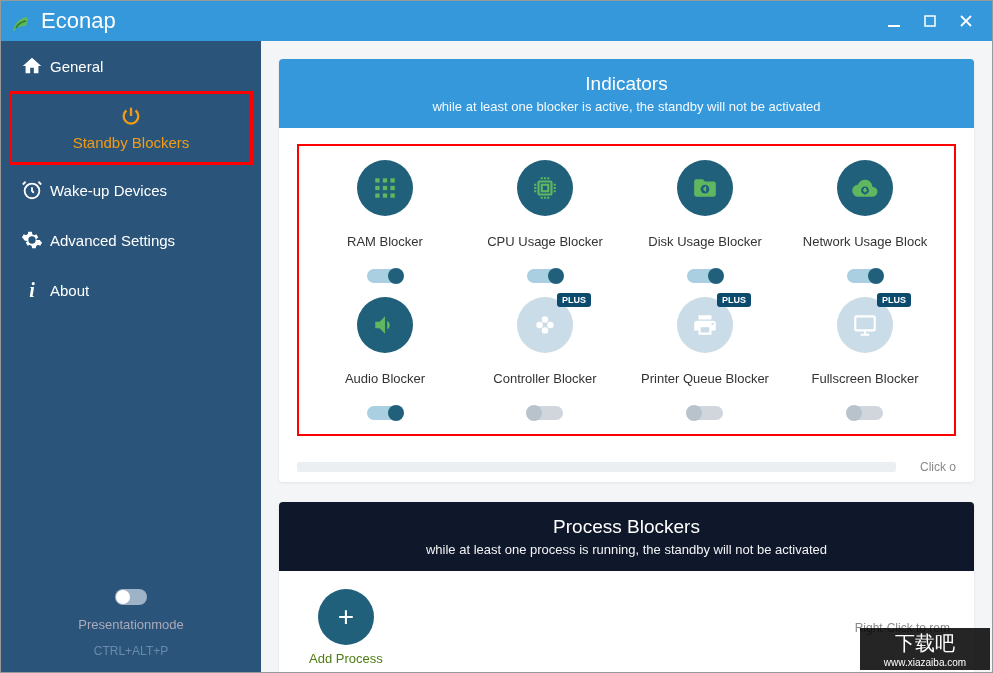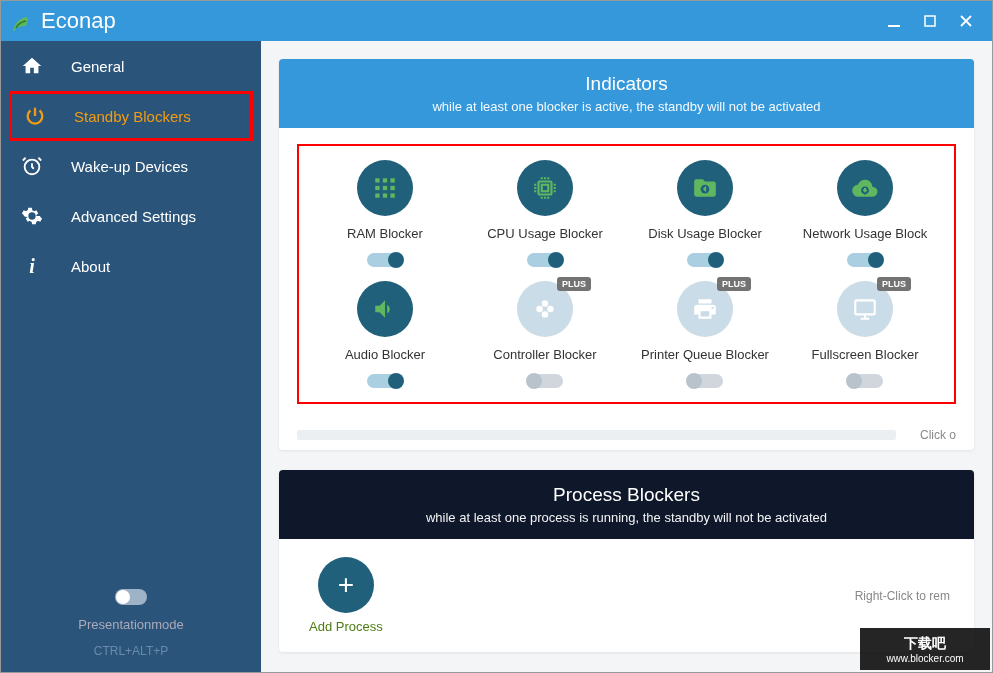--- a/index.html
+++ b/index.html
@@ -7,65 +7,65 @@
     
     .titlebar { height: 40px; background: #3498db; display: flex; align-items: center; padding: 0 8px; }
     .titlebar-logo { display: flex; align-items: center; gap: 8px; color: #fff; font-family: 'Comic Sans MS', cursive; font-size: 22px; }
     .leaf-icon { width: 24px; height: 24px; }
     .titlebar-spacer { flex: 1; }
     .titlebar-btn { width: 36px; height: 36px; display: flex; align-items: center; justify-content: center; color: #fff; cursor: pointer; }
     
     .main { display: flex; height: calc(100% - 40px); }
     
     .sidebar { width: 260px; background: #2a5479; display: flex; flex-direction: column; }
-    .sidebar-item { display: flex; align-items: center; gap: 28px; padding: 14px 20px; color: #fff; cursor: pointer; font-size: 15px; }
+    .sidebar-item { display: flex; align-items: center; gap: 7px; padding: 14px 20px; color: #fff; cursor: pointer; font-size: 15px; }
     .sidebar-item.active { color: #f39c12; }
-    .sidebar-item.highlighted { border: 3px solid #ff0000; margin: 0 8px; padding: 11px 12px; }
+    .sidebar-item.highlighted { border: 3px solid #ff0000; margin: 0 8px; padding: 11px 12px; flex-direction: column; }
     .sidebar-icon { width: 22px; height: 22px; display: flex; align-items: center; justify-content: center; }
     .sidebar-spacer { flex: 1; }
     .sidebar-footer { display: flex; align-items: center; gap: 12px; padding: 14px 16px; color: #aab; font-size: 13px; flex-direction: column; }
     .footer-toggle { width: 32px; height: 16px; background: #9fb3c8; border-radius: 8px; position: relative; cursor: pointer; }
     .footer-toggle::after { content: ''; position: absolute; width: 14px; height: 14px; background: #fff; border-radius: 50%; top: 1px; left: 1px; }
     .shortcut { color: #6a8aad; font-size: 12px; }
     
     .content { flex: 1; background: #f4f5f6; padding: 18px; overflow: hidden; position: relative; }
     
     .panel { background: #fff; border-radius: 4px; box-shadow: 0 1px 3px rgba(0,0,0,0.08); margin-bottom: 20px; overflow: hidden; }
     .panel-header { padding: 14px; text-align: center; color: #fff; }
     .panel-header.blue { background: #3498db; }
     .panel-header.green { background: #0f172a; }
     .panel-title { font-size: 19px; font-weight: 400; margin-bottom: 4px; }
     .panel-subtitle { font-size: 13px; opacity: 0.95; }
     
     .indicators-body { padding: 16px 18px 24px; position: relative; }
     .red-box { border: 2px solid #ff0000; padding: 14px 10px; }
     .indicators-grid { display: flex; flex-wrap: wrap; gap: 14px 8px; }
-    .indicator { width: 152px; display: flex; flex-direction: column; align-items: center; gap: 10px; cursor: pointer; }
+    .indicator { width: 152px; display: flex; flex-direction: column; align-items: center; gap: 18px; cursor: pointer; }
     .indicator-circle { width: 56px; height: 56px; border-radius: 50%; display: flex; align-items: center; justify-content: center; position: relative; }
     .indicator-circle.on { background: #20607a; }
     .indicator-circle.off { background: #c9dce7; }
-    .plus-badge { position: absolute; top: -4px; right: -18px; background: #737373; color: #fff; font-size: 9px; font-weight: bold; padding: 2px 5px; border-radius: 3px; }
+    .plus-badge { position: absolute; top: -4px; right: -18px; background: #0c4a6e; color: #fff; font-size: 9px; font-weight: bold; padding: 2px 5px; border-radius: 3px; }
     .indicator-label { font-size: 13px; color: #333; white-space: nowrap; }
     .toggle { width: 36px; height: 14px; background: #d0d6dc; border-radius: 7px; position: relative; margin-top: 2px; }
     .toggle.on::after { content: ''; position: absolute; width: 16px; height: 16px; background: #20607a; border-radius: 50%; top: -1px; right: -1px; }
     .toggle.on { background: #a9cfe1; }
     .toggle.off::after { content: ''; position: absolute; width: 16px; height: 16px; background: #b9c3cc; border-radius: 50%; top: -1px; left: -1px; }
     
     .scroll-row { display: flex; align-items: center; padding: 0 18px 8px; gap: 24px; }
     .scroll-track { flex: 1; height: 10px; background: #eceff1; border-radius: 2px; }
     .click-hint { font-size: 12px; color: #888; }
     
     .processes-body { padding: 18px; display: flex; align-items: center; }
     .add-process { display: flex; flex-direction: column; align-items: center; gap: 6px; cursor: pointer; margin-left: 12px; }
     .add-circle { width: 56px; height: 56px; border-radius: 50%; background: #20607a; display: flex; align-items: center; justify-content: center; color: #fff; font-size: 28px; }
     .process-label { font-size: 13px; color: #4d7c0f; }
     .right-hint { margin-left: auto; font-size: 12px; color: #888; padding-right: 6px; }
     
     .watermark { position: absolute; bottom: 2px; right: 2px; width: 130px; height: 42px; background: #000; color: #fff; font-size: 10px; display: flex; flex-direction: column; align-items: center; justify-content: center; opacity: 0.85; z-index: 100; }
-    .watermark-main { font-size: 14px; font-weight: bold; }
+    .watermark-main { font-size: 20px; font-weight: normal; }
   </style>
 </head>
 <body>
 
 <div class="titlebar">
   <div class="titlebar-logo">
     <svg class="leaf-icon" viewBox="0 0 24 24" fill="#5fb760">
         <path d="M17 8C8 10 5.9 16.17 3.82 21.34l1.89.66c.39-1.03.78-2.02 1.24-2.97C9 18 13 17 17 17c0 0 4-9 0-9z"></path>
         <path d="M6.95 19.03c1.62-3.27 4.2-6.03 10.05-7.03" fill="none" stroke="#2d7a2e" stroke-width="1.5"></path>
       </svg>
@@ -262,16 +262,16 @@
         <div class="add-process">
           <div class="add-circle">+</div>
           <div class="process-label">Add Process</div>
         </div>
         <div class="right-hint">Right-Click to rem</div>
       </div>
     </div>
 
     <div class="watermark">
       <div class="watermark-main">下载吧</div>
-      <div>www.blocker.com</div>
+      <div>www.xiazaiba.com</div>
     </div>
   </div>
 </div>
 
 </body></html>

